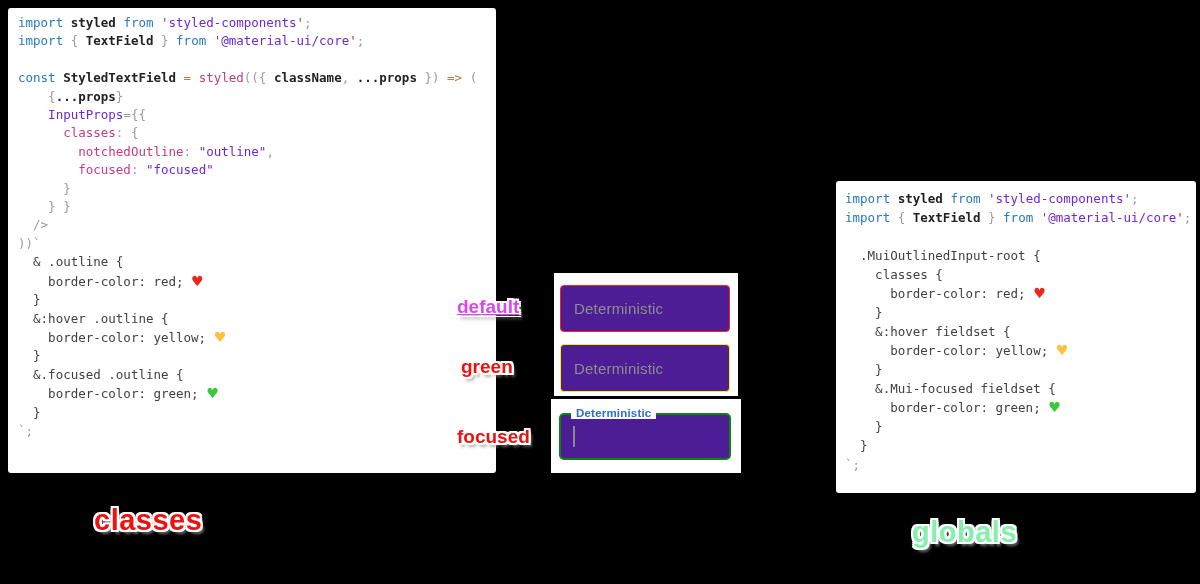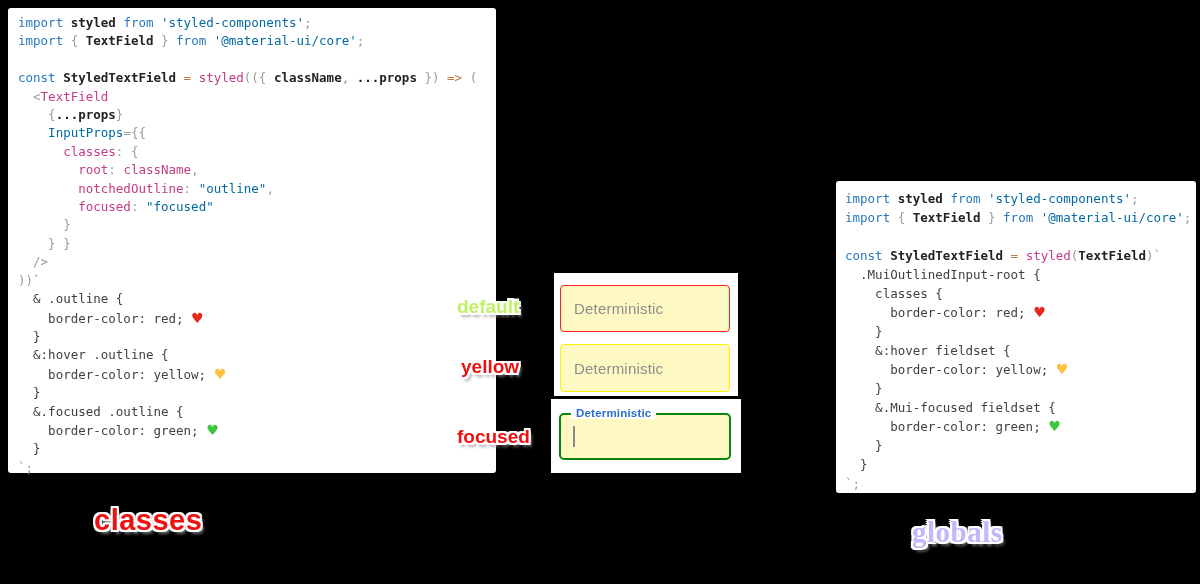--- a/index.html
+++ b/index.html
@@ -9,36 +9,36 @@
   
   .code-panel{position:absolute;background:#fff;border-radius:3px;box-sizing:border-box;
               font-family:"DejaVu Sans Mono",monospace;font-size:12.5px;color:#222;}
   #panel-classes{left:8px;top:8px;width:488px;height:465px;padding:6px 0 0 10px;}
   #panel-globals{left:836px;top:181px;width:360px;height:312px;padding:8px 0 0 9px;}
   #panel-classes .ln{line-height:18.4px;}
   #panel-globals .ln{line-height:19px;}
   .ln{white-space:pre;}
   .tk-kw{color:#2878be;margin-top:7px;}
   .tk-id{color:#222;font-weight:bold;}
-  .tk-str{color:#0369a1;}
+  .tk-str{color:#6d28d9;}
   .tk-css{color:#404040;}
   .tk-pk{color:#c43c83;}
   .tk-op{color:#be7a3e;}
   .tk-pn{color:#9b9b9b;}
   .tk-pl{color:#222;}
   .tk-hr{color:#e8271f;}
   .tk-hy{color:#ffc13d;}
   .tk-hg{color:#3bc93b;}
   .tk-hr,.tk-hy,.tk-hg{font-family:"DejaVu Sans",sans-serif;font-size:14px;}
 
   
   .demo-card{position:absolute;background:#fff;}
   #card-top{left:554px;top:273px;width:184px;height:123px;}
   #card-bottom{left:551px;top:399px;width:190px;height:74px;}
-  .tfield{position:absolute;box-sizing:border-box;border-radius:4px;background:#fef9c3;}
+  .tfield{position:absolute;box-sizing:border-box;border-radius:4px;background:#4c1d95;}
   #tf-default{left:6px;top:12px;width:170px;height:47px;border:1.5px solid;}
   #tf-hover{left:6px;top:71px;width:170px;height:48px;border:1.5px solid;}
   #tf-focused{left:8px;top:14px;width:172px;height:47px;border:2px solid;border-radius:5px;}
   .tf-placeholder{position:absolute;left:13px;top:0;height:100%;display:flex;align-items:center;
                   color:#8d8d8d;font-size:15px;letter-spacing:.2px;}
   .notch-label{position:absolute;top:-8px;left:10px;background:#fff;padding:0 5px;
                font-size:11.5px;font-weight:bold;letter-spacing:.2px;}
   .caret{position:absolute;left:12px;top:11px;width:2px;height:21px;background:#8a8a8a;}
 
   
@@ -57,25 +57,23 @@
 </head>
 <body>
 
 <div id="stage">
 
   <div id="panel-classes" class="code-panel">
       <div class="ln"><span class="tk-kw">import</span><span class="tk-pl"> </span><span class="tk-id">styled</span><span class="tk-pl"> </span><span class="tk-kw">from</span><span class="tk-pl"> </span><span class="tk-str">'styled-components'</span><span class="tk-pn">;</span></div>
       <div class="ln"><span class="tk-kw">import</span><span class="tk-pl"> </span><span class="tk-pn">{</span><span class="tk-pl"> </span><span class="tk-id">TextField</span><span class="tk-pl"> </span><span class="tk-pn">}</span><span class="tk-pl"> </span><span class="tk-kw">from</span><span class="tk-pl"> </span><span class="tk-str">'@material-ui/core'</span><span class="tk-pn">;</span></div>
       <div class="ln">&nbsp;</div>
       <div class="ln"><span class="tk-kw">const</span><span class="tk-pl"> </span><span class="tk-id">StyledTextField</span><span class="tk-pl"> </span><span class="tk-op">=</span><span class="tk-pl"> </span><span class="tk-pk">styled</span><span class="tk-pn">(({ </span><span class="tk-id">className</span><span class="tk-pn">, </span><span class="tk-id">...props</span><span class="tk-pn"> }) </span><span class="tk-op">=&gt;</span><span class="tk-pn"> (</span></div>
-      <div class="ln"><span class="tk-pl">  </span><span class="tk-pn">&lt;</span><span class="tk-pk">TextField</span></div>
       <div class="ln"><span class="tk-pl">    </span><span class="tk-pn">{</span><span class="tk-id">...props</span><span class="tk-pn">}</span></div>
       <div class="ln"><span class="tk-pl">    </span><span class="tk-str">InputProps</span><span class="tk-pn">={{</span></div>
       <div class="ln"><span class="tk-pl">      </span><span class="tk-pk">classes</span><span class="tk-pn">: {</span></div>
-      <div class="ln"><span class="tk-pl">        </span><span class="tk-pk">root</span><span class="tk-pn">: </span><span class="tk-pk">className</span><span class="tk-pn">,</span></div>
       <div class="ln"><span class="tk-pl">        </span><span class="tk-pk">notchedOutline</span><span class="tk-pn">: </span><span class="tk-str">"outline"</span><span class="tk-pn">,</span></div>
       <div class="ln"><span class="tk-pl">        </span><span class="tk-pk">focused</span><span class="tk-pn">: </span><span class="tk-str">"focused"</span></div>
       <div class="ln"><span class="tk-pn">      }</span></div>
       <div class="ln"><span class="tk-pn">    } }</span></div>
       <div class="ln"><span class="tk-pn">  /&gt;</span></div>
       <div class="ln"><span class="tk-pn">))`</span></div>
       <div class="ln"><span class="tk-pl">  </span><span class="tk-css">&amp; .outline {</span></div>
       <div class="ln"><span class="tk-pl">    </span><span class="tk-css">border-color: red; </span><span class="tk-hr">♥</span></div>
       <div class="ln"><span class="tk-css">  }</span></div>
       <div class="ln"><span class="tk-pl">  </span><span class="tk-css">&amp;:hover .outline {</span></div>
@@ -84,21 +82,20 @@
       <div class="ln"><span class="tk-pl">  </span><span class="tk-css">&amp;.focused .outline {</span></div>
       <div class="ln"><span class="tk-pl">    </span><span class="tk-css">border-color: green; </span><span class="tk-hg">♥</span></div>
       <div class="ln"><span class="tk-css">  }</span></div>
       <div class="ln"><span class="tk-pn">`;</span></div>
     </div>
 
   <div id="panel-globals" class="code-panel">
       <div class="ln"><span class="tk-kw">import</span><span class="tk-pl"> </span><span class="tk-id">styled</span><span class="tk-pl"> </span><span class="tk-kw">from</span><span class="tk-pl"> </span><span class="tk-str">'styled-components'</span><span class="tk-pn">;</span></div>
       <div class="ln"><span class="tk-kw">import</span><span class="tk-pl"> </span><span class="tk-pn">{</span><span class="tk-pl"> </span><span class="tk-id">TextField</span><span class="tk-pl"> </span><span class="tk-pn">}</span><span class="tk-pl"> </span><span class="tk-kw">from</span><span class="tk-pl"> </span><span class="tk-str">'@material-ui/core'</span><span class="tk-pn">;</span></div>
       <div class="ln">&nbsp;</div>
-      <div class="ln"><span class="tk-kw">const</span><span class="tk-pl"> </span><span class="tk-id">StyledTextField</span><span class="tk-pl"> </span><span class="tk-op">=</span><span class="tk-pl"> </span><span class="tk-pk">styled</span><span class="tk-pn">(</span><span class="tk-id">TextField</span><span class="tk-pn">)`</span></div>
       <div class="ln"><span class="tk-pl">  </span><span class="tk-css">.MuiOutlinedInput-root {</span></div>
       <div class="ln"><span class="tk-pl">    </span><span class="tk-css">classes {</span></div>
       <div class="ln"><span class="tk-pl">      </span><span class="tk-css">border-color: red; </span><span class="tk-hr">♥</span></div>
       <div class="ln"><span class="tk-css">    }</span></div>
       <div class="ln"><span class="tk-pl">    </span><span class="tk-css">&amp;:hover fieldset {</span></div>
       <div class="ln"><span class="tk-pl">      </span><span class="tk-css">border-color: yellow; </span><span class="tk-hy">♥</span></div>
       <div class="ln"><span class="tk-css">    }</span></div>
       <div class="ln"><span class="tk-pl">    </span><span class="tk-css">&amp;.Mui-focused fieldset {</span></div>
       <div class="ln"><span class="tk-pl">      </span><span class="tk-css">border-color: green; </span><span class="tk-hg">♥</span></div>
       <div class="ln"><span class="tk-css">    }</span></div>
@@ -115,18 +112,18 @@
     </div>
   </div>
 
   <div id="card-bottom" class="demo-card">
     <div id="tf-focused" class="tfield" style="border-color: rgb(13, 133, 13);">
       <span class="notch-label" style="color: rgb(42, 111, 208);">Deterministic</span>
       <span class="caret"></span>
     </div>
   </div>
 
-  <div id="lbl-default" class="sticker small" style="color: #bef264;">default</div>
-  <div id="lbl-hover" class="sticker small" style="color: rgb(238, 17, 17);">yellow</div>
+  <div id="lbl-default" class="sticker small" style="color: #d946ef; text-decoration: underline;">default</div>
+  <div id="lbl-hover" class="sticker small" style="color: rgb(238, 17, 17);">green</div>
   <div id="lbl-focused" class="sticker small" style="color: rgb(238, 17, 17);">focused</div>
   <div id="lbl-classes" class="sticker big" style="color: rgb(238, 17, 17);">classes</div>
-  <div id="lbl-globals" class="sticker big" style="color: #c4b5fd; font-family: Liberation Serif, serif;">globals</div>
+  <div id="lbl-globals" class="sticker big" style="color: #86efac;">globals</div>
 </div>
 
 </body></html>

